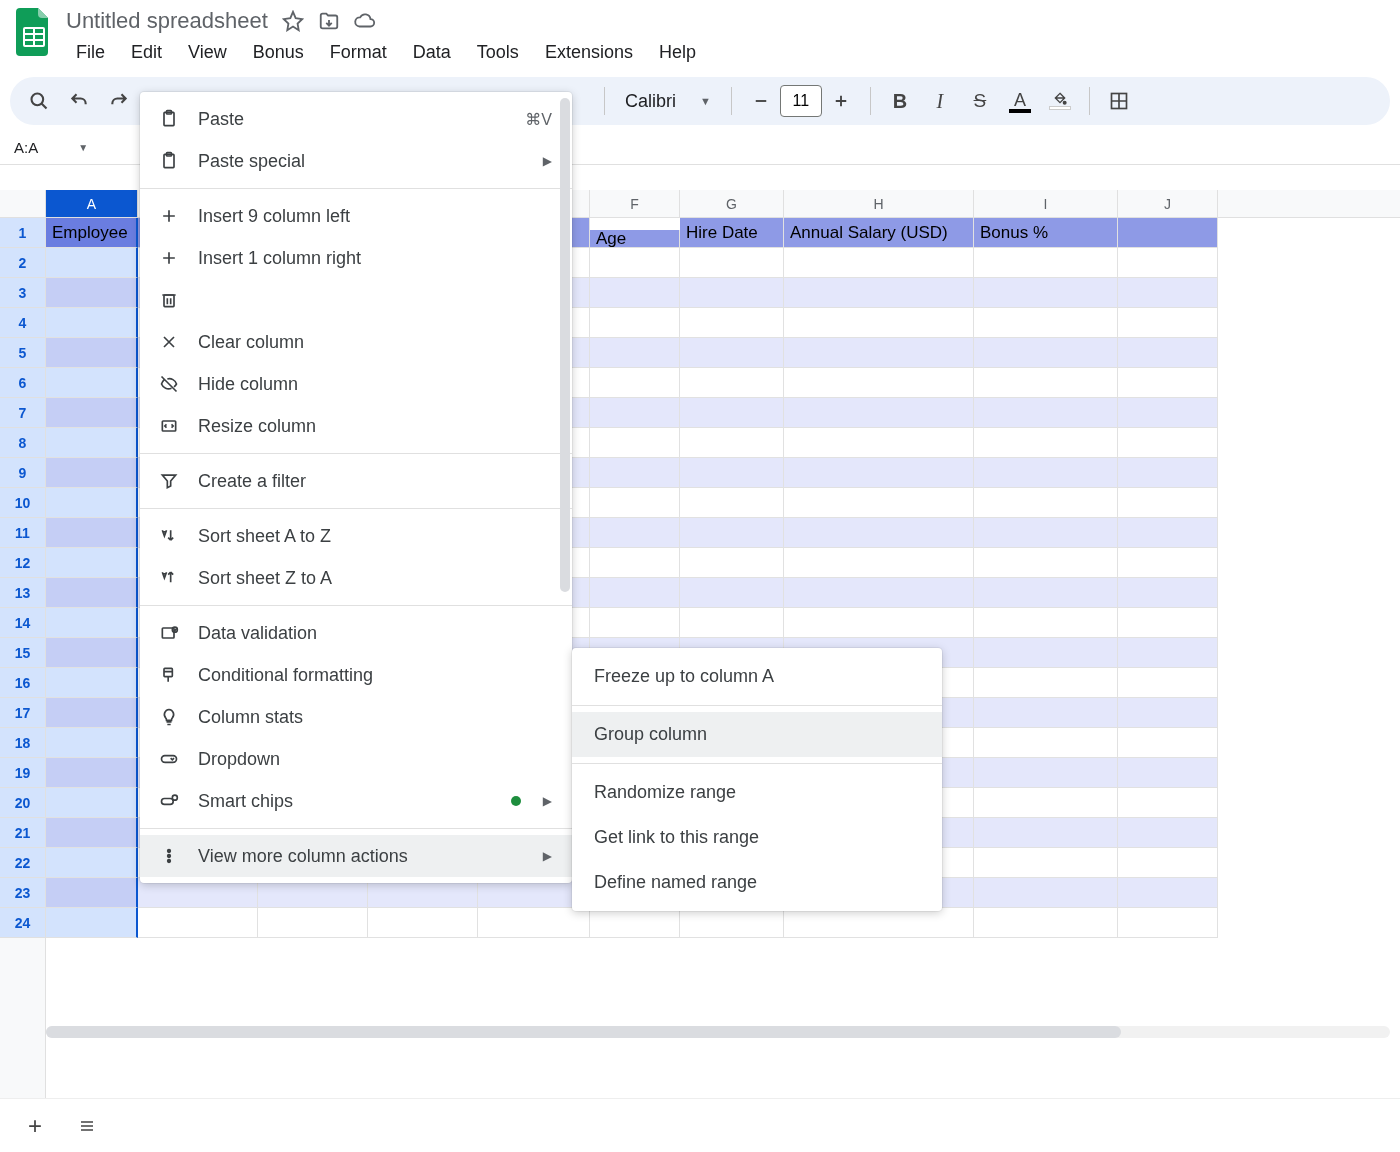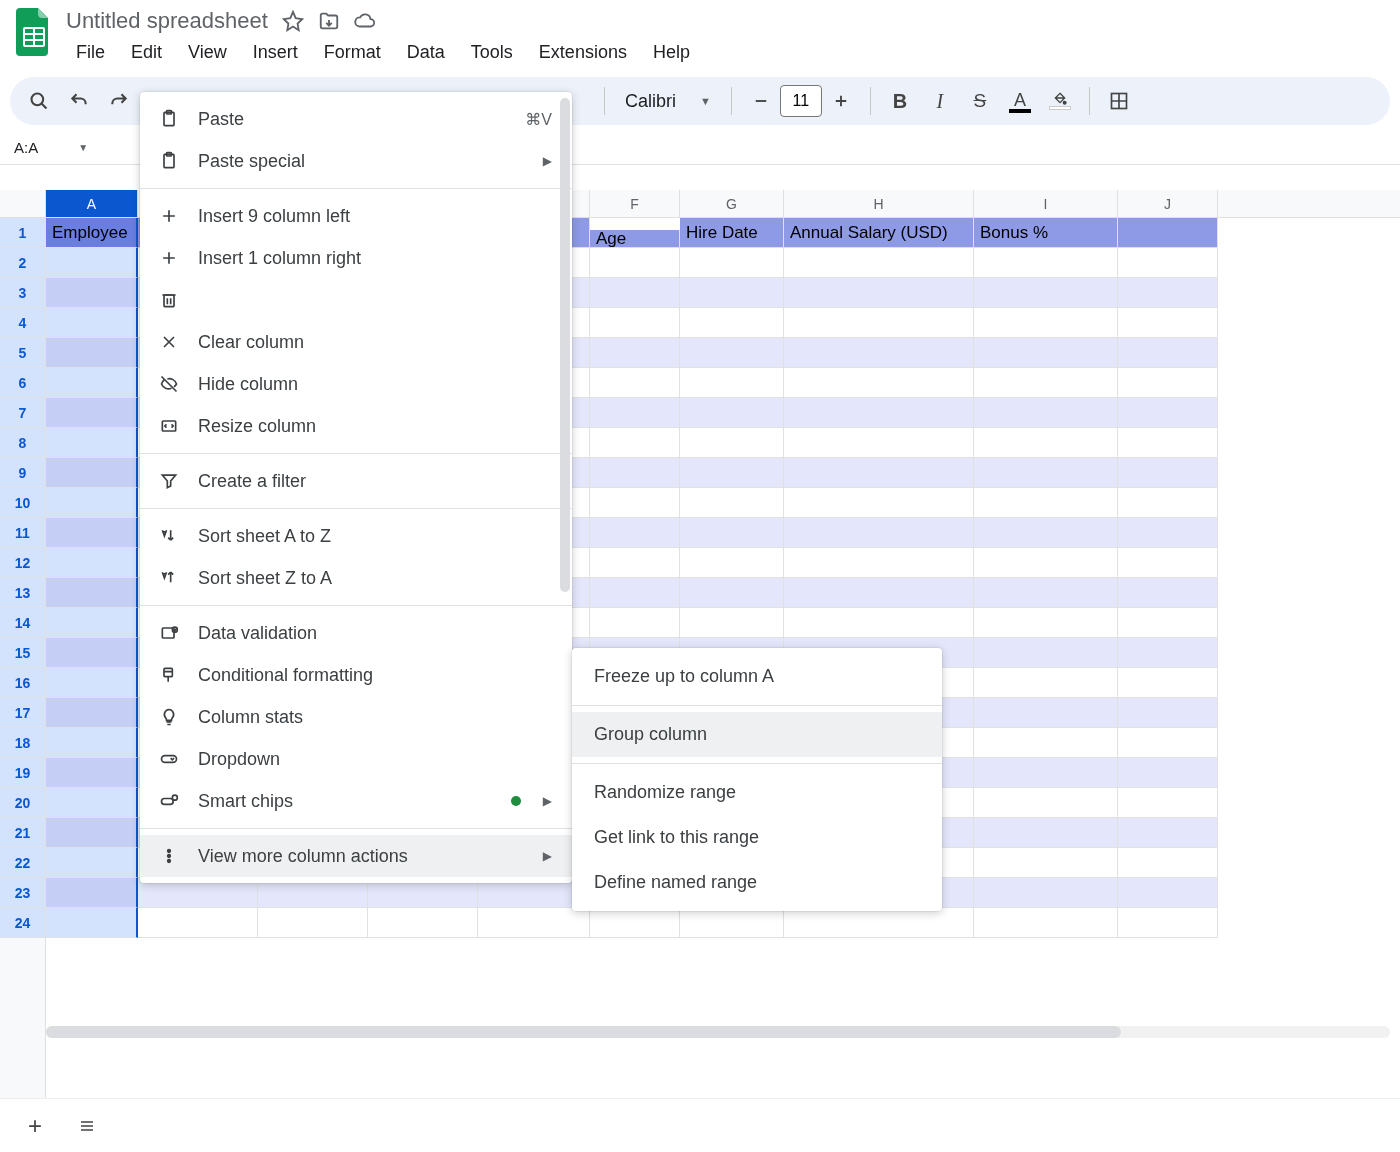--- a/index.html
+++ b/index.html
@@ -105,21 +105,21 @@
       <span class="title-icon">
           <svg width="24" height="22" viewBox="0 0 24 24" fill="none" stroke="currentColor" stroke-width="2">
             <path d="M18 18a4 4 0 000-8 6 6 0 00-11.3-2A5 5 0 006 18h12z"></path>
           </svg>
         </span>
     </div>
     <div class="menubar">
         <div class="menu-item">File</div>
         <div class="menu-item">Edit</div>
         <div class="menu-item">View</div>
-        <div class="menu-item">Insert</div>
+        <div class="menu-item">Bonus</div>
         <div class="menu-item">Format</div>
         <div class="menu-item">Data</div>
         <div class="menu-item">Tools</div>
         <div class="menu-item">Extensions</div>
         <div class="menu-item">Help</div>
       </div>
   </div>
 </div>
 
 <div class="toolbar">

